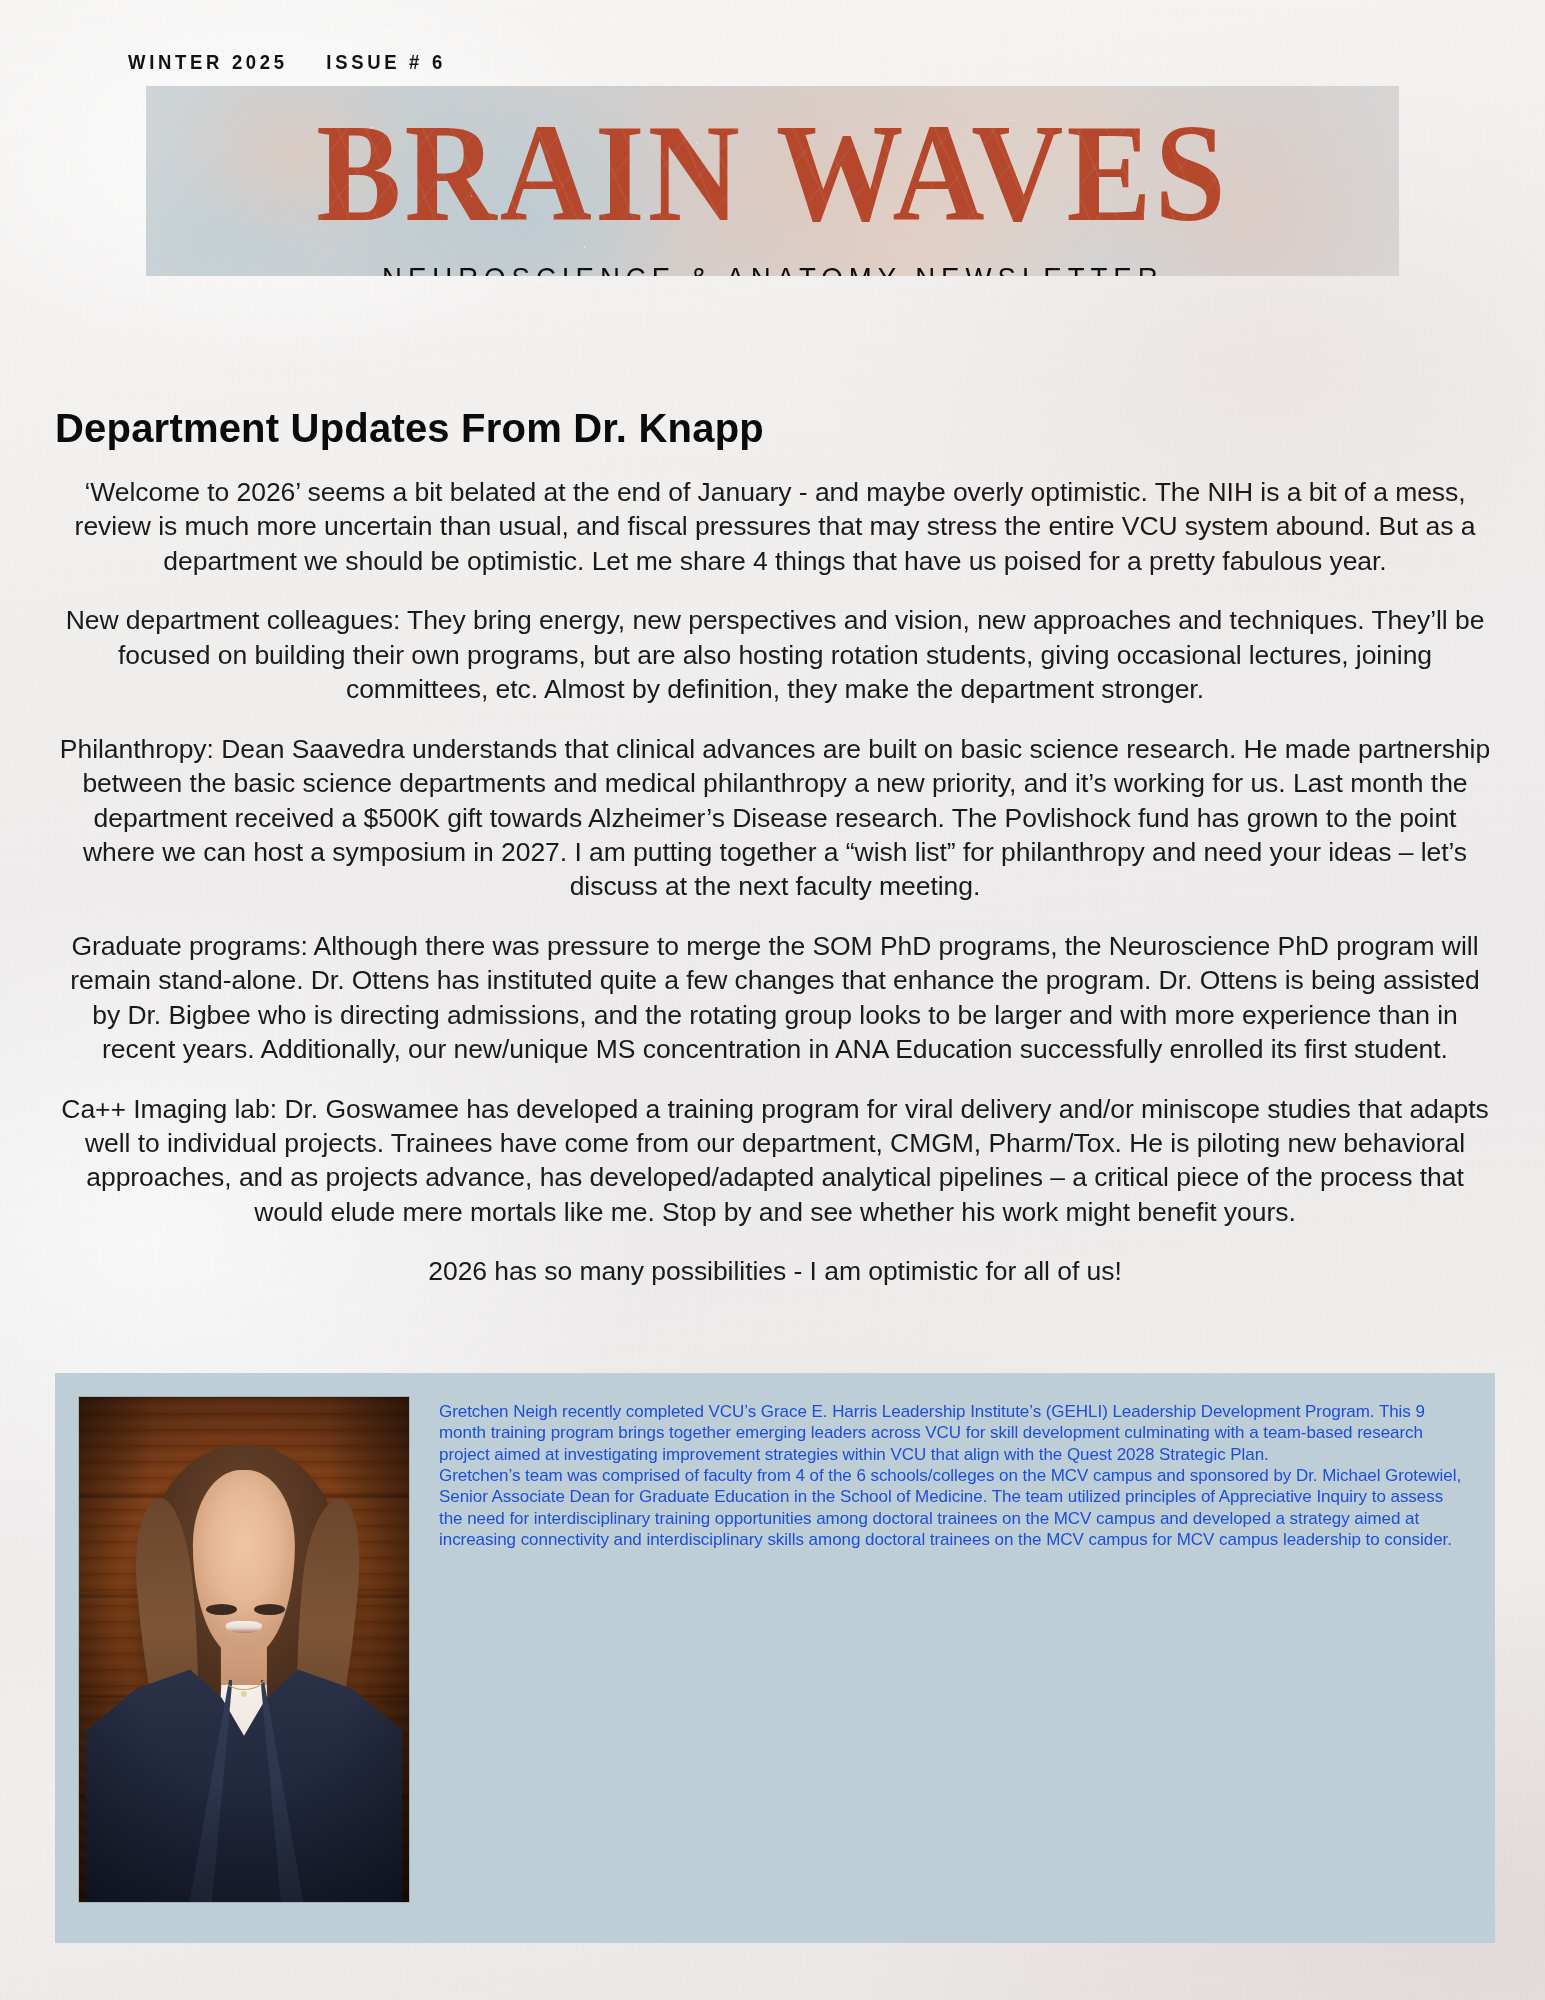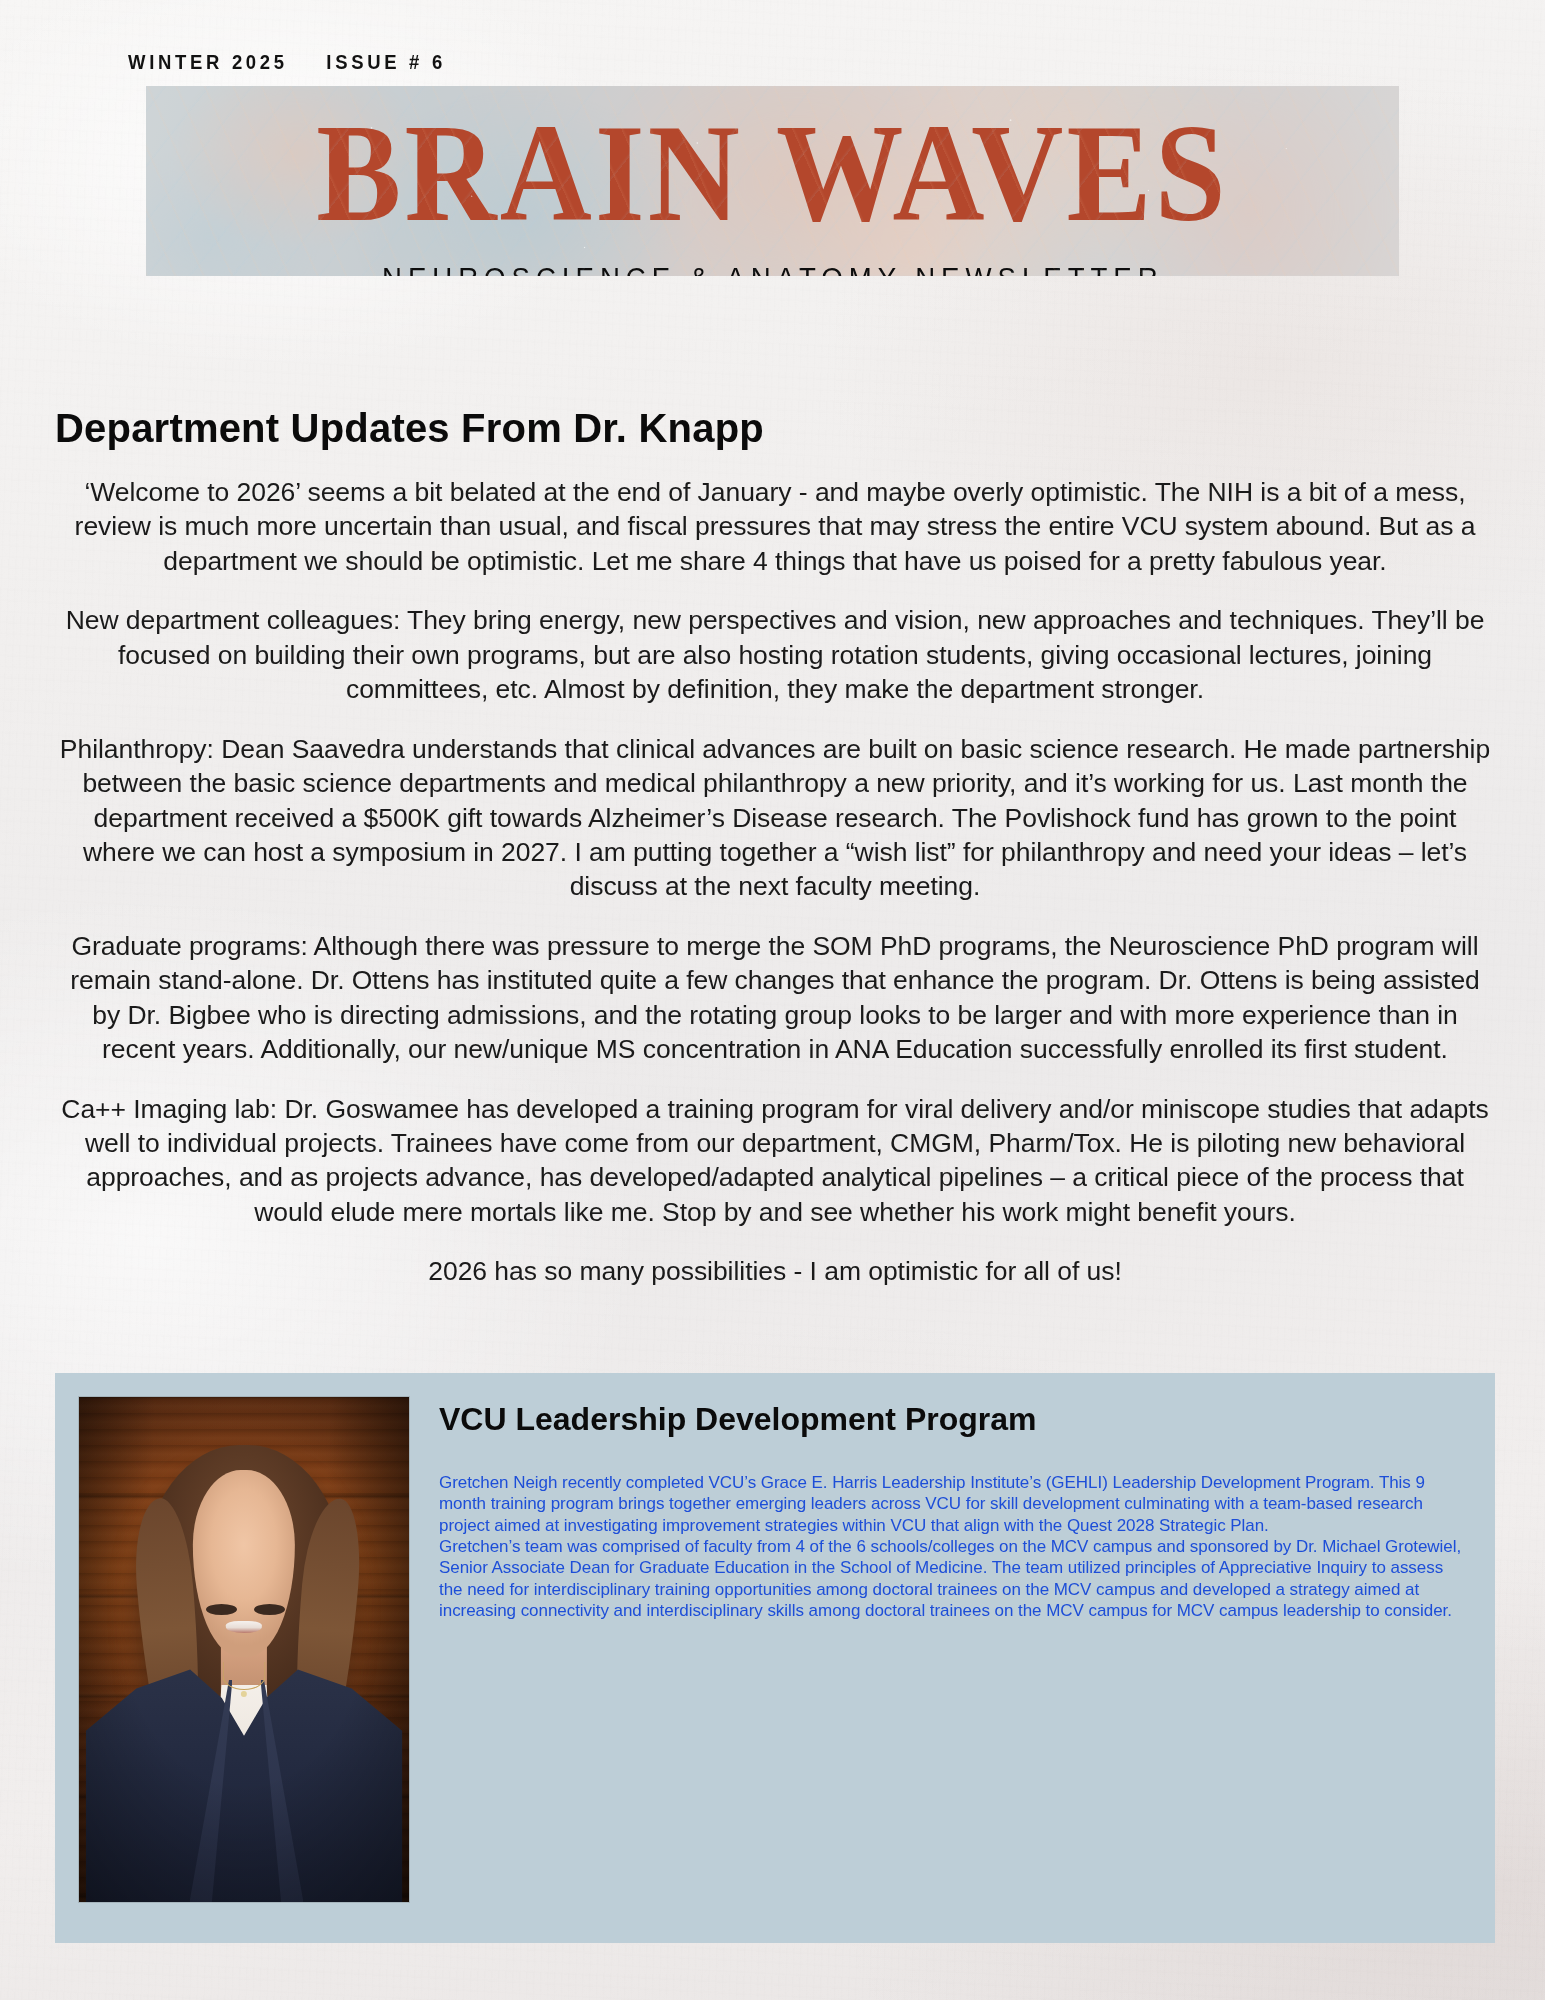--- a/index.html
+++ b/index.html
@@ -382,20 +382,19 @@
         <div class="shirt"></div>
         <div class="blazer"></div>
         <div class="lapel-l"></div>
         <div class="lapel-r"></div>
         <div class="necklace"></div>
         <div class="pendant"></div>
         <div class="vignette"></div>
       </div>
     </div>
     <div class="feature-body">
-      <h2 class="feature-title">VCU Leadership Development Program</h2>
       <div id="feature-body">
           <p>Gretchen Neigh recently completed VCU’s Grace E. Harris Leadership Institute’s (GEHLI) Leadership Development Program. This 9 month training program brings together emerging leaders across VCU for skill development culminating with a team-based research project aimed at investigating improvement strategies within VCU that align with the Quest 2028 Strategic Plan.</p>
           <p>Gretchen’s team was comprised of faculty from 4 of the 6 schools/colleges on the MCV campus and sponsored by Dr. Michael Grotewiel, Senior Associate Dean for Graduate Education in the School of Medicine. The team utilized principles of Appreciative Inquiry to assess the need for interdisciplinary training opportunities among doctoral trainees on the MCV campus and developed a strategy aimed at increasing connectivity and interdisciplinary skills among doctoral trainees on the MCV campus for MCV campus leadership to consider.</p>
         </div>
     </div>
   </div>
 </div>
 
 </body></html>

